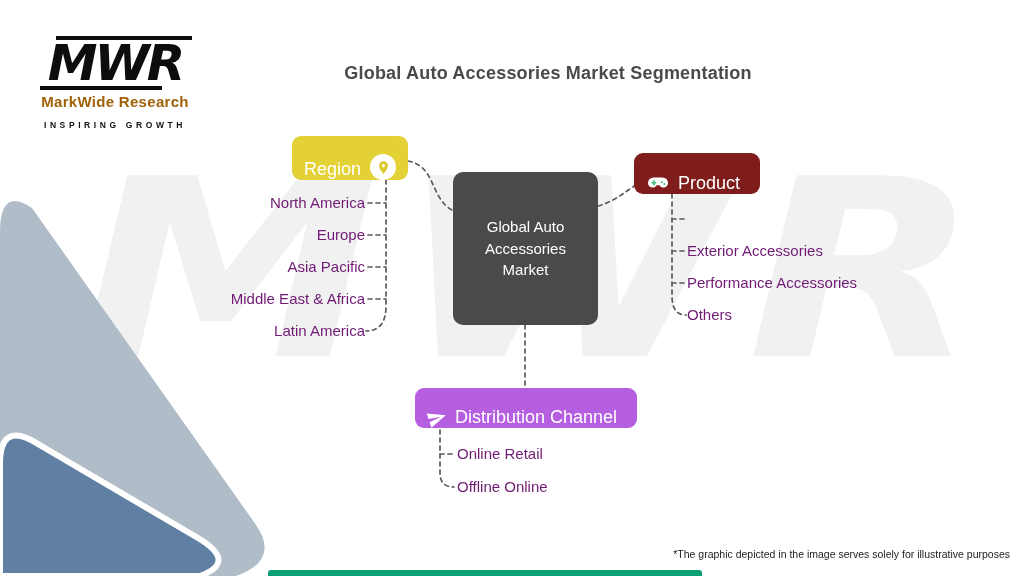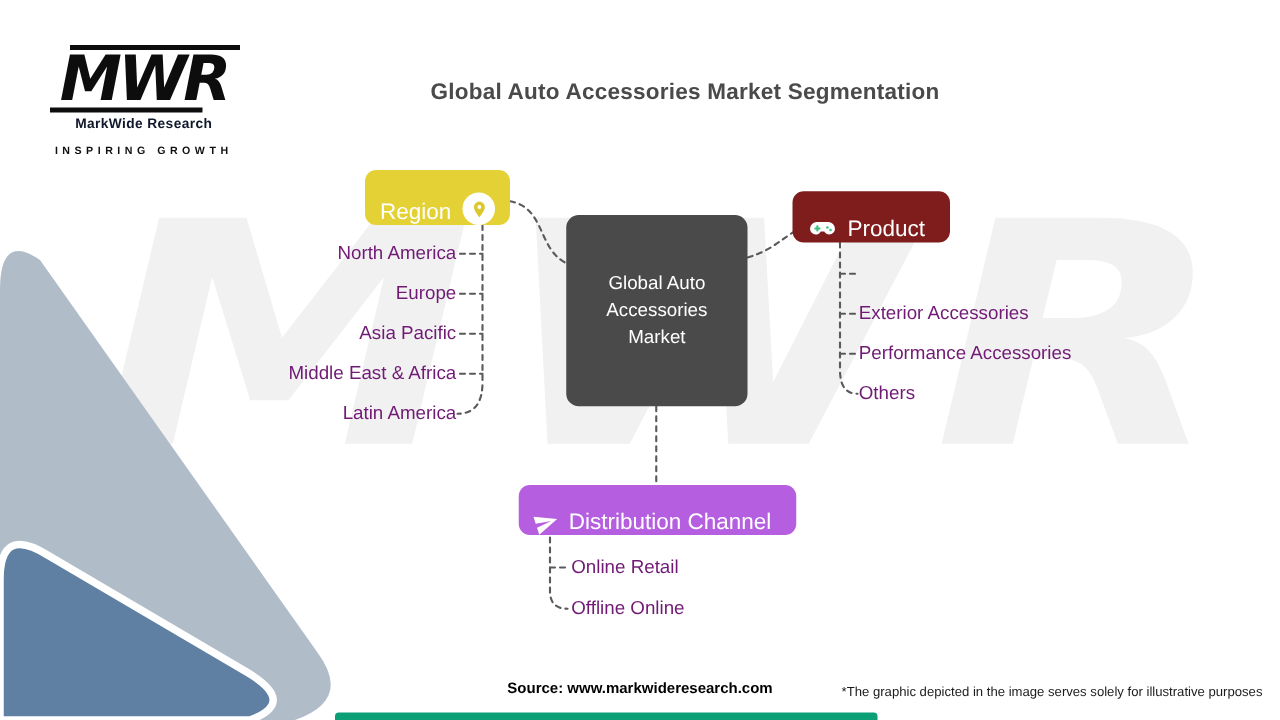--- a/index.html
+++ b/index.html
@@ -21,21 +21,21 @@
   .connectors path{stroke:#5a5a5a;stroke-width:1.7;stroke-dasharray:4 4;fill:none;stroke-linecap:round;}
   
   .logo{position:absolute;left:30px;top:36px;z-index:3;width:170px;text-align:center;}
   .logo-mark{
     position:relative;display:inline-block;font-family:"DejaVu Sans",sans-serif;
     font-weight:900;font-style:italic;font-size:50px;line-height:.95;
     letter-spacing:-3px;color:#0d0d0d;padding:4px 6px 2px 6px;
   }
   .logo-mark::before{content:"";position:absolute;top:0;left:14px;right:-4px;height:4px;background:#0d0d0d;}
   .logo-mark::after{content:"";position:absolute;bottom:0;left:-2px;right:26px;height:4px;background:#0d0d0d;}
-  .logo-name{font-weight:700;font-size:11px;color:#0f172a;margin-top:3px;letter-spacing:.3px;}
+  .logo-name{font-weight:700;font-size:15px;color:#a16207;margin-top:3px;letter-spacing:.3px;}
   .logo-tagline{font-weight:700;font-size:8.5px;color:#111;letter-spacing:3.6px;margin-top:10px;}
   
   .page-title{
     position:absolute;left:0;right:0;top:63px;z-index:3;text-align:center;
     transform:translateX(36px);font-size:18px;font-weight:700;color:#4a4a4a;letter-spacing:.2px;
   }
   
   .center-node{
     position:absolute;left:453px;top:172px;width:145px;height:153px;z-index:3;
     background:#4a4a4a;border-radius:10px;display:flex;align-items:center;justify-content:center;
@@ -151,16 +151,15 @@
   <div class="item r-item" style="top:289px">Middle East &amp; Africa</div>
   <div class="item r-item" style="top:321px">Latin America</div>
 
   <div class="item p-item" style="top:241px">Exterior Accessories</div>
   <div class="item p-item" style="top:273px">Performance Accessories</div>
   <div class="item p-item" style="top:305px">Others</div>
 
   <div class="item d-item" style="top:444px">Online Retail</div>
   <div class="item d-item" style="top:477px">Offline Online</div>
 
-  <div class="source-text">Source: www.markwideresearch.com</div>
   <div class="disclaimer-text">*The graphic depicted in the image serves solely for illustrative purposes</div>
 
 </div>
 
 </body></html>

